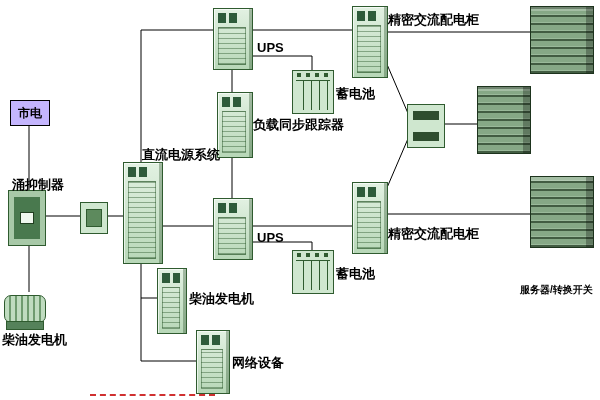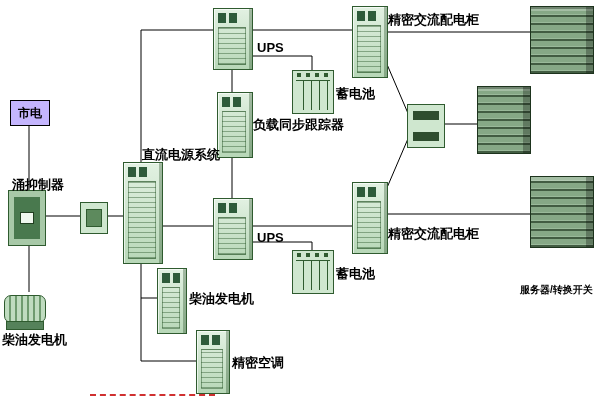--- a/index.html
+++ b/index.html
@@ -129,21 +129,21 @@
   <div class="icon battery" style="left:292px;top:250px;width:40px;height:42px;">
     <div class="terms"></div>
     <div class="cells"></div>
   </div>
   <div class="lbl" style="left:336px;top:266px;">蓄电池</div>
 
   <div class="icon cabinet" style="left:157px;top:268px;width:28px;height:64px;"></div>
   <div class="lbl" style="left:189px;top:291px;">柴油发电机</div>
 
   <div class="icon cabinet" style="left:196px;top:330px;width:32px;height:62px;"></div>
-  <div class="lbl" style="left:232px;top:355px;">精密空调</div>
+  <div class="lbl" style="left:232px;top:355px;">网络设备</div>
 
   <div class="icon cabinet" style="left:352px;top:6px;width:34px;height:70px;"></div>
   <div class="lbl" style="left:388px;top:12px;">精密交流配电柜</div>
 
   <div class="icon device-stsw" style="left:407px;top:104px;width:36px;height:42px;">
     <div class="bar-top"></div>
     <div class="bar-bottom"></div>
   </div>
 
   <div class="icon cabinet" style="left:352px;top:182px;width:34px;height:70px;"></div>

